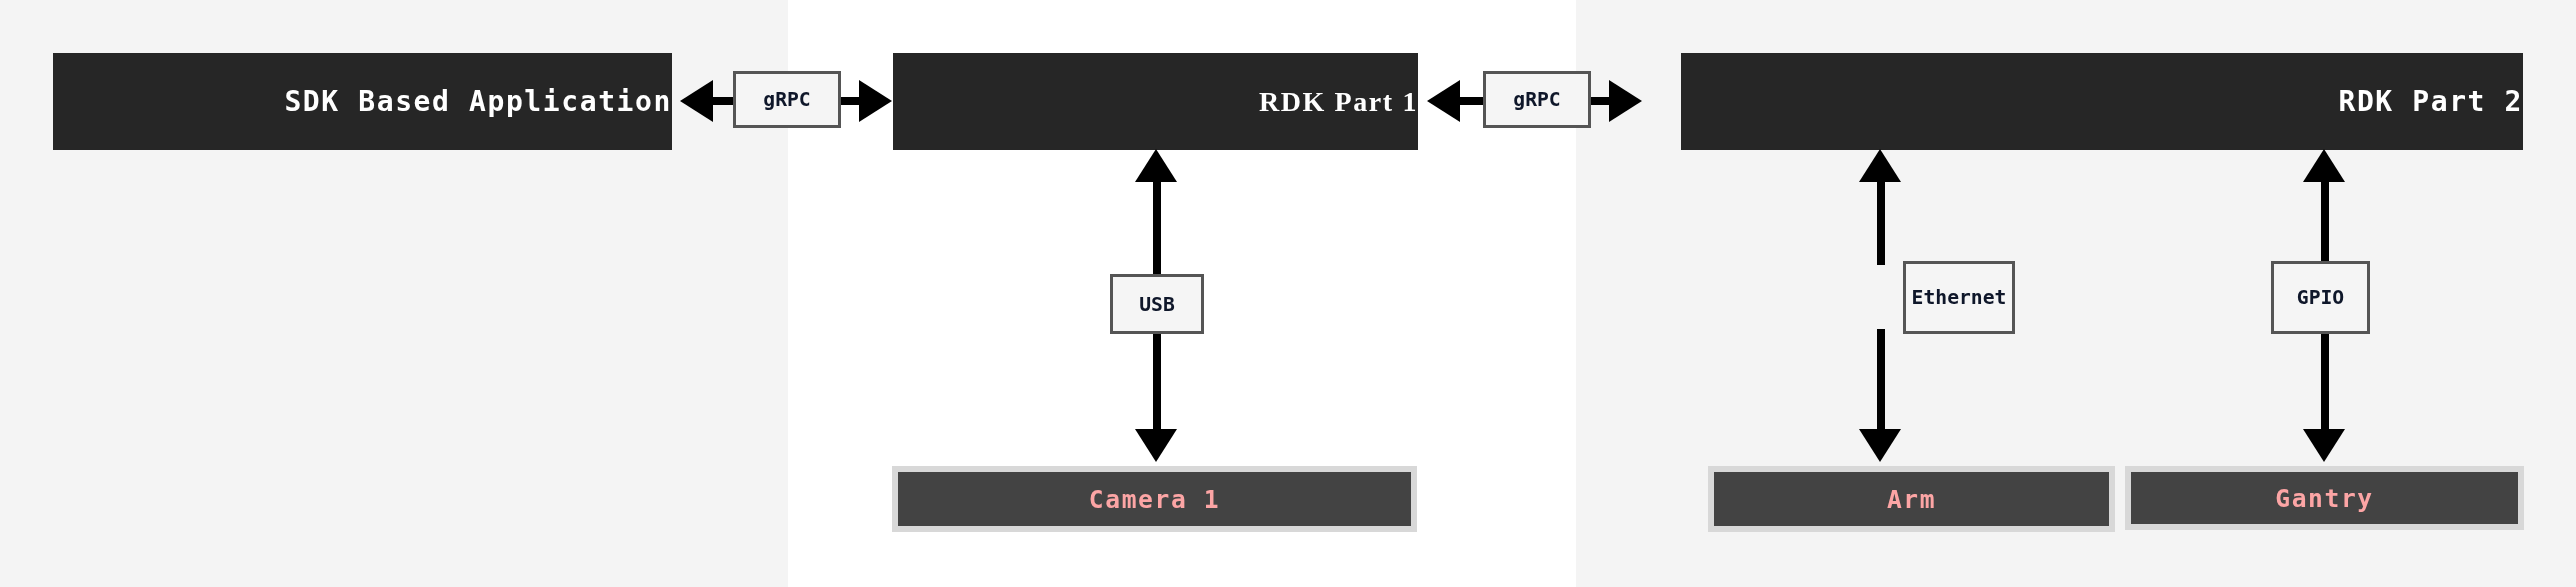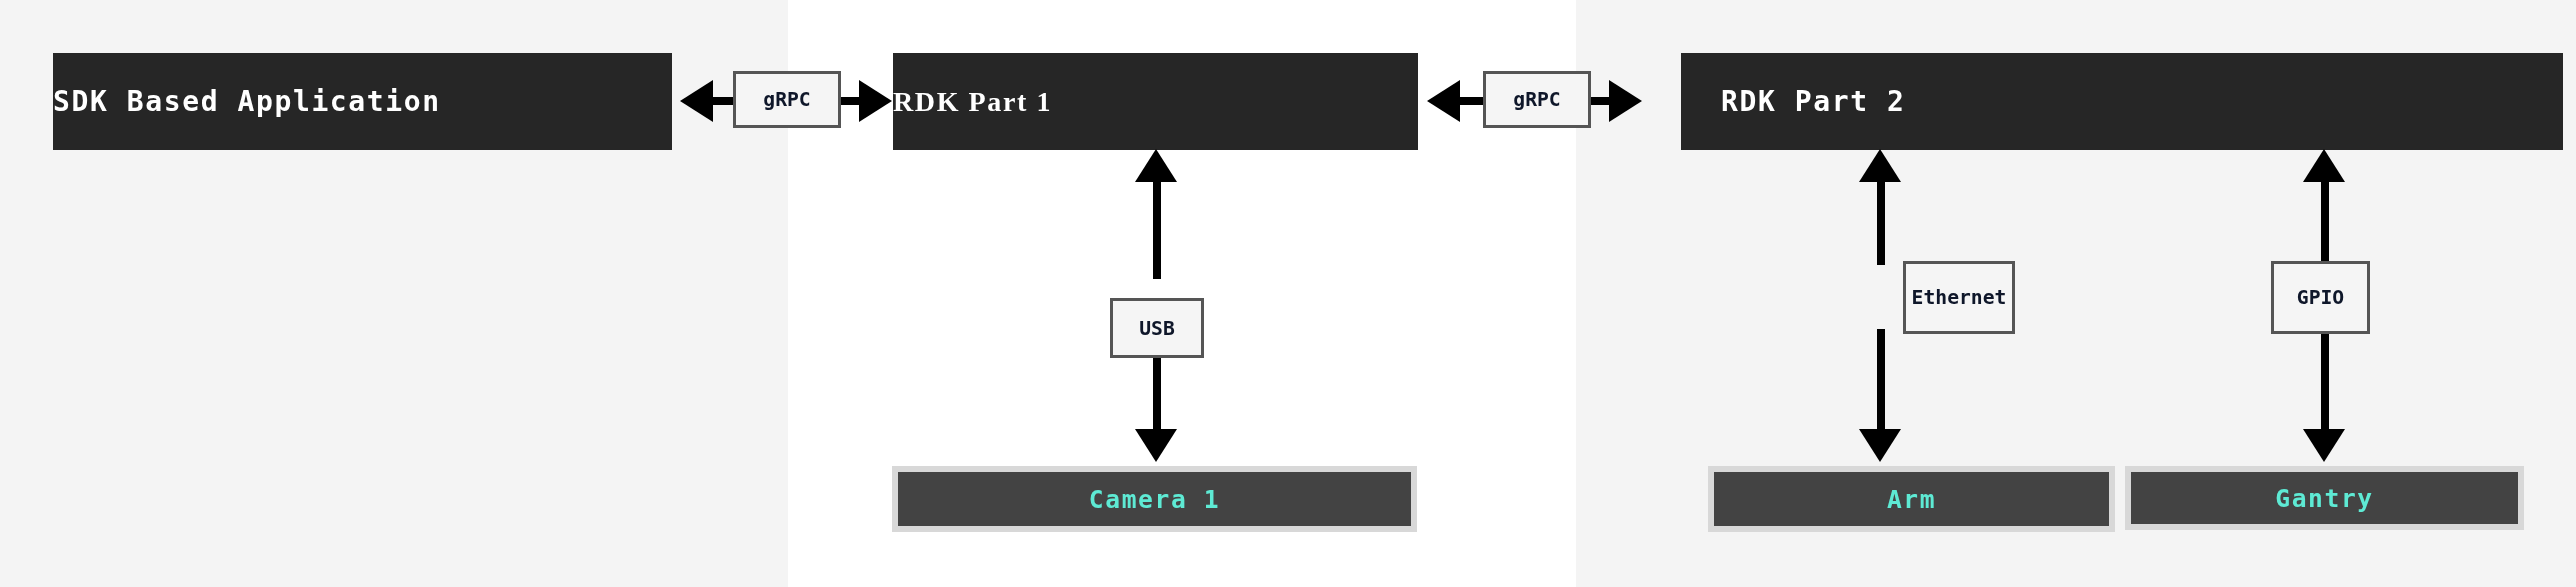--- a/index.html
+++ b/index.html
@@ -26,40 +26,40 @@
   .bg-mid   { left: 788px;  width: 788px;  background: #ffffff; }
   .bg-right { left: 1576px; width: 1000px; background: #f4f4f4; }
 
   
   .node-primary {
     position: absolute;
     background: #262626;
     color: #ffffff;
     display: flex;
     align-items: center;
-    justify-content: flex-start;
+    justify-content: flex-end;
     font-family: "DejaVu Sans Mono", "Liberation Mono", monospace;
     font-weight: 700;
     font-size: 28px;
     letter-spacing: 1.6px;
     white-space: nowrap;
   }
 
   
   .node-device {
     position: absolute;
     background: #d8d8d8;
     padding: 5.7px;
     box-sizing: border-box;
   }
   .node-device > .device-inner {
     width: 100%;
     height: 100%;
     background: #434343;
-    color: #5eead4;
+    color: #fca5a5;
     display: flex;
     align-items: center;
     justify-content: center;
     font-family: "DejaVu Sans Mono", "Liberation Mono", monospace;
     font-weight: 700;
     font-size: 24.6px;
     letter-spacing: 1.6px;
     white-space: nowrap;
     box-sizing: border-box;
   }
@@ -159,29 +159,29 @@
   <div class="conn-h" style="left:1453px; top:97px; width:34px;"></div>
 
   <div class="edge-label" style="left:1483px; top:71px; width:108px; height:57px;">
     <span>gRPC</span>
   </div>
 
   <div class="conn-h" style="left:1585px; top:97px; width:33px;"></div>
   <div class="arrow arrow-right" style="left:1609px; top:80px;"></div>
 
   
-  <div class="node-primary" style="left:1681px; top:53px; width:842px; height:97px;padding-left:40px;">
+  <div class="node-primary" style="left:1681px; top:53px; width:842px; height:97px;">
     <span>RDK Part 2</span>
   </div>
 
    Camera 1 (USB) ================= --&gt;
   <div class="arrow arrow-up" style="left:1135px; top:149px;"></div>
   <div class="conn-v" style="left:1153px; top:176px; height:103px;"></div>
 
-  <div class="edge-label" style="left:1110px; top:274px; width:94px; height:60px;margin-top:24px;">
+  <div class="edge-label" style="left:1110px; top:274px; width:94px; height:60px;">
     <span>USB</span>
   </div>
 
   <div class="conn-v" style="left:1153px; top:329px; height:103px;"></div>
   <div class="arrow arrow-down" style="left:1135px; top:429px;"></div>
 
   
   <div class="node-device" style="left:892px; top:466px; width:525px; height:66px;">
     <div class="device-inner">
       <span>Camera 1</span>

